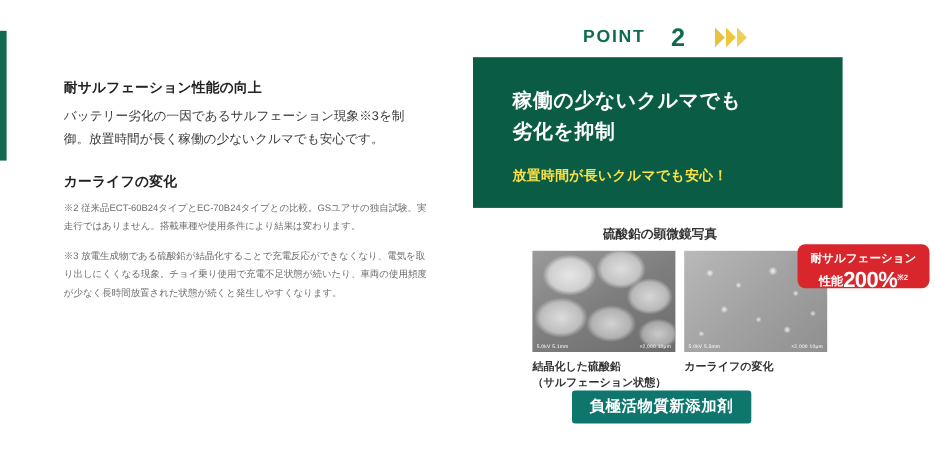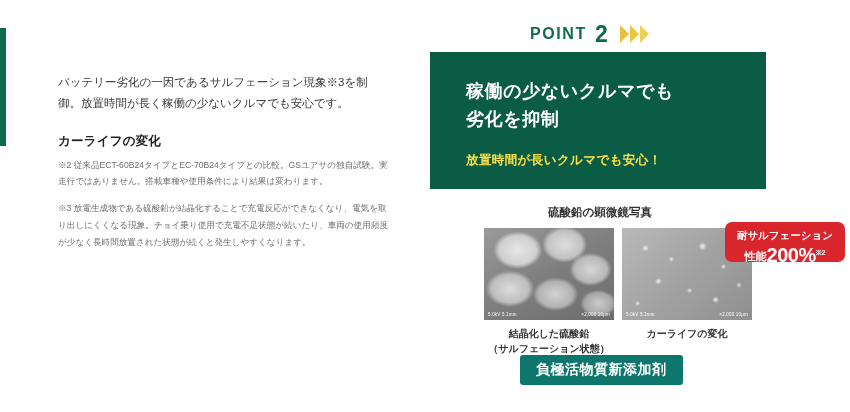--- a/index.html
+++ b/index.html
@@ -75,21 +75,21 @@
     height: 412px;
   }
 
   
   .point-header {
     position: absolute;
     left: 100px;
     top: 22px;
     display: flex;
     align-items: center;
-    gap: 8px;
+    gap: 23px;
   }
   .point-word {
     font-size: 16px;
     font-weight: bold;
     color: #0f6b4f;
     letter-spacing: 1.6px;
   }
   .point-num {
     font-size: 23px;
     font-weight: bold;
@@ -180,21 +180,20 @@
   .photo .mag {
     position: absolute;
     right: 4px;
     bottom: 3px;
     font-size: 4.5px;
     color: #fff;
     letter-spacing: 0.2px;
   }
   .photo-caption {
     margin-top: 6px;
-    text-align: center;
     font-size: 10px;
     line-height: 1.5;
     color: #333;
     font-weight: bold;
   }
 
   
   .badge {
     position: absolute;
     left: 295px;
@@ -245,20 +244,21 @@
     border-radius: 3px;
     letter-spacing: 0.5px;
   }
 </style>
 </head>
 <body>
 
 <div class="left-accent"></div>
 
 <div class="left-col">
+  <p class="lead-title">耐サルフェーション性能の向上</p>
   <p class="lead-body">バッテリー劣化の一因であるサルフェーション現象※3を制御。放置時間が長く稼働の少ないクルマでも安心です。</p>
   <p class="sec-title">カーライフの変化</p>
   <p class="note">※2 従来品ECT-60B24タイプとEC-70B24タイプとの比較。GSユアサの独自試験。実走行ではありません。搭載車種や使用条件により結果は変わります。</p>
   <p class="note">※3 放電生成物である硫酸鉛が結晶化することで充電反応ができなくなり、電気を取り出しにくくなる現象。チョイ乗り使用で充電不足状態が続いたり、車両の使用頻度が少なく長時間放置された状態が続くと発生しやすくなります。</p>
 </div>
 
 <div class="right-panel">
 
   <div class="point-header">
     <span class="point-word">POINT</span>

